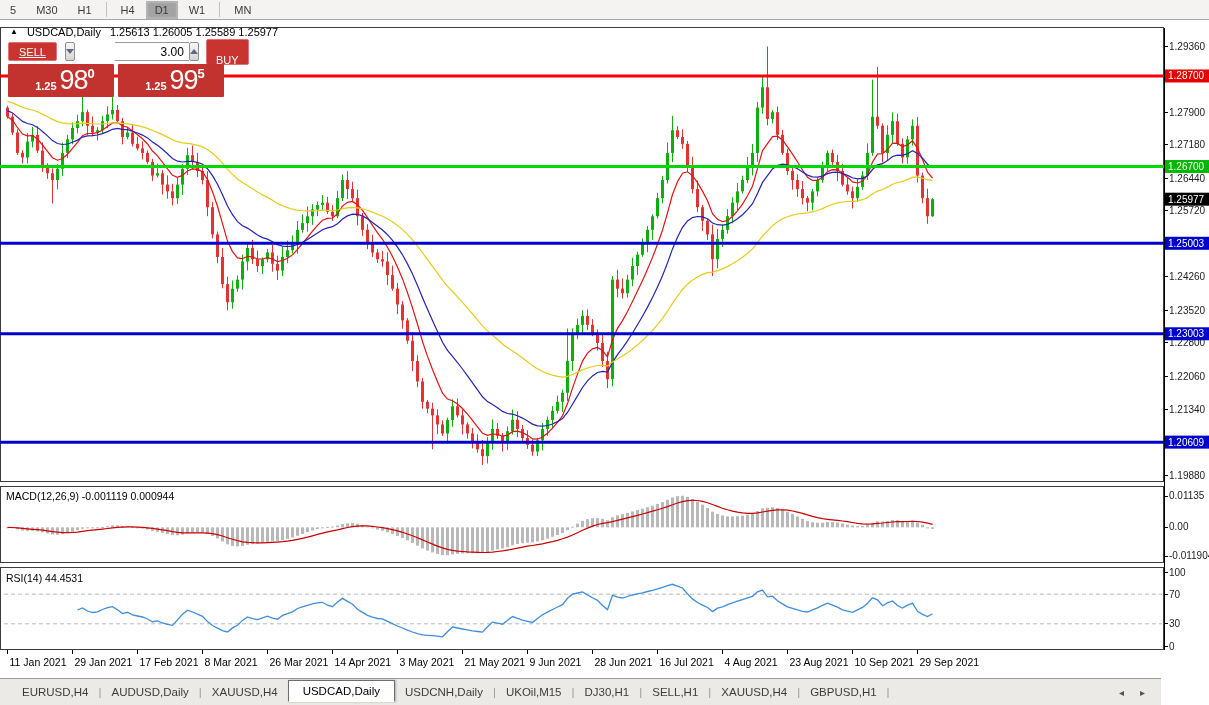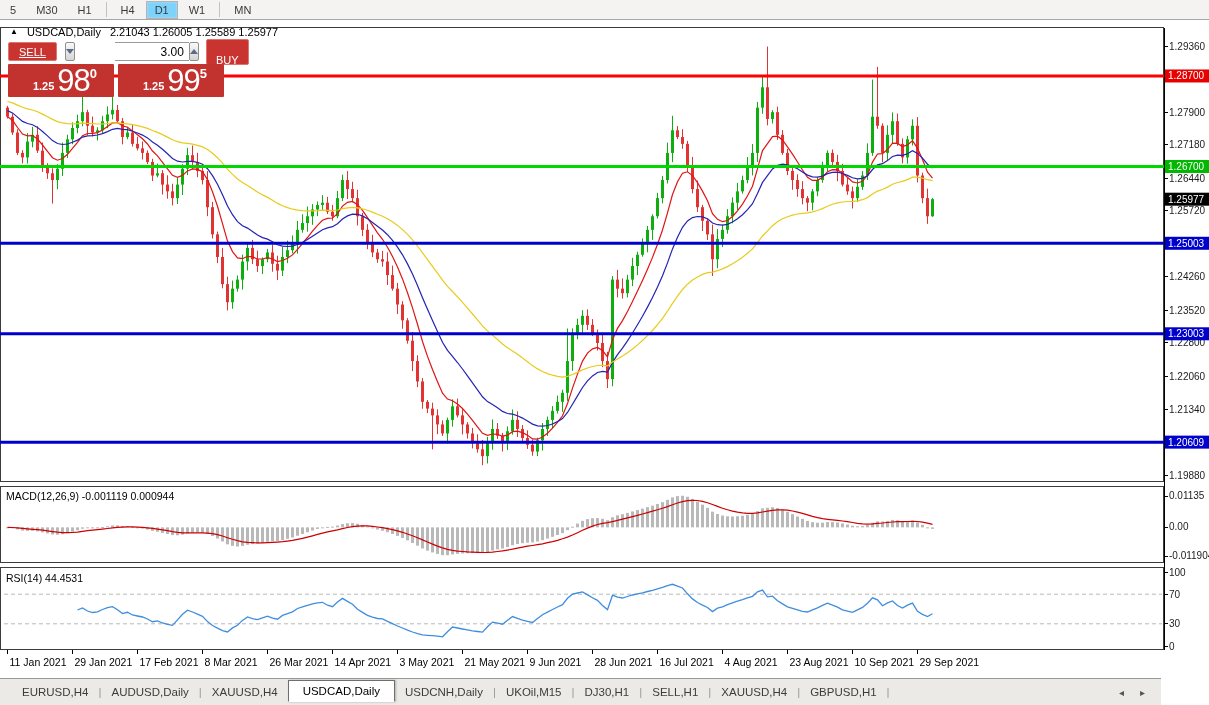--- a/index.html
+++ b/index.html
@@ -1,21 +1,21 @@
 <!DOCTYPE html>
 <html><head>
 <meta charset="utf-8">
 <style>
   html,body{margin:0;padding:0;background:#fff;font-family:"Liberation Sans",sans-serif;}
   #app{position:relative;width:1209px;height:705px;overflow:hidden;background:#fff;}
   
   #toolbar{position:absolute;left:0;top:0;width:1209px;height:19px;background:#f4f3f1;
     border-bottom:1px solid #a8a8a8;display:flex;align-items:center;font-size:11px;color:#3a3a3a;}
   .tf-btn{padding:1px 8px;margin:0 1px;border:1px solid transparent;cursor:default;line-height:14px;}
-  .tf-btn.active{background:#7dd3fc;border:1px solid #b3b3b3;box-shadow:inset 0 0 2px #ddd;}
+  .tf-btn.active{background:#a3a3a3;border:1px solid #b3b3b3;box-shadow:inset 0 0 2px #ddd;}
   .tf-sep{width:1px;height:15px;background:#c2c2c2;margin:0 4px;}
   
   #chartwin{position:absolute;left:0;top:20px;width:1209px;height:658px;background:#fff;}
   #chart-svg{position:absolute;left:0;top:0;}
   
   #title-row{position:absolute;left:10px;top:6px;display:flex;align-items:center;gap:9px;
     font-size:11px;color:#000;white-space:nowrap;}
   #title-row .tri{font-size:8px;position:relative;top:-1px;}
   
   #tpanel{position:absolute;left:8px;top:22px;width:216px;}
@@ -27,21 +27,21 @@
   .spin{width:18px;height:19px;background:linear-gradient(#f9f9f9,#d5d5d5);border:1px solid #8f8f8f;
     border-radius:2px;display:flex;align-items:center;justify-content:center;padding:0;}
   .tri-up{width:0;height:0;border-left:4px solid transparent;border-right:4px solid transparent;border-bottom:5px solid #5a6b85;}
   .tri-down{width:0;height:0;border-left:4px solid transparent;border-right:4px solid transparent;border-top:5px solid #5a6b85;}
   .vol{width:64px;height:17px;border:1px solid #9a9a9a;border-left:none;border-right:none;
     font-size:12px;text-align:right;padding:0 5px;font-family:"Liberation Sans",sans-serif;margin-left:40px;}
   .trow2{display:flex;gap:4px;margin-top:3px;}
   .pricebox{flex:1;height:33px;background:#c2322f;border-radius:1px;color:#fff;display:flex;
     align-items:center;justify-content:center;cursor:default;}
   .psmall{font-size:11px;font-weight:bold;margin:10px 3px 0 8px;}
-  .pbig{font-size:31px;line-height:31px;letter-spacing:-1px;}
+  .pbig{font-size:27px;line-height:31px;letter-spacing:-1px;}
   .psup{font-size:13px;font-weight:bold;align-self:flex-start;margin-top:2px;}
   
   #tabbar{position:absolute;left:0;top:678px;width:1161px;height:27px;background:#eceae7;
     border-top:1px solid #999;display:flex;align-items:center;font-size:11.5px;color:#3c3c3c;padding-left:12px;box-sizing:border-box;}
   .tab{padding:4px 10px;white-space:nowrap;cursor:default;}
   .tab.active{background:#fff;border:1px solid #6e6e6e;border-bottom:1px solid #fff;font-size:11.5px;
     color:#000;padding:4px 14px;position:relative;top:-1px;box-shadow:1px 0 2px rgba(0,0,0,.25);}
   .tab-sep{color:#9a9a9a;}
   #tab-arrows{margin-left:auto;margin-right:16px;display:flex;gap:16px;color:#555;font-size:10px;}
 </style>
@@ -718,21 +718,21 @@
         <text x="789.5" y="646" font-size="10.5" fill="#000" font-family="&quot;Liberation Sans&quot;,sans-serif">23 Aug 2021</text>
         <line x1="852.5" y1="630" x2="852.5" y2="634" stroke="#000" shape-rendering="crispEdges"></line>
         <text x="854.5" y="646" font-size="10.5" fill="#000" font-family="&quot;Liberation Sans&quot;,sans-serif">10 Sep 2021</text>
         <line x1="917.5" y1="630" x2="917.5" y2="634" stroke="#000" shape-rendering="crispEdges"></line>
         <text x="919.5" y="646" font-size="10.5" fill="#000" font-family="&quot;Liberation Sans&quot;,sans-serif">29 Sep 2021</text>
       </svg>
 
     <div id="title-row">
       <span class="tri">▲</span>
       <span>USDCAD,Daily</span>
-      <span>2.21043 1.26005 1.25589 1.25977</span>
+      <span>1.25613 1.26005 1.25589 1.25977</span>
     </div>
 
     <div id="tpanel">
       <div class="trow1">
         <button class="tbtn sell">SELL</button>
         <button class="spin">
             <span class="tri-down"></span>
           </button>
         <input class="vol" readonly="" value="3.00" style="">
         <button class="spin">

